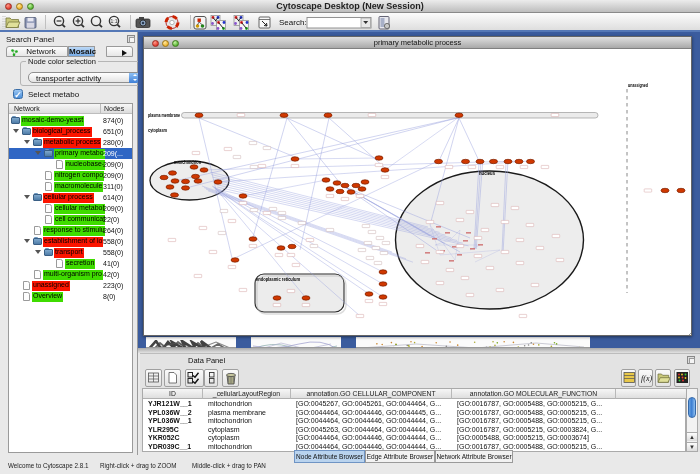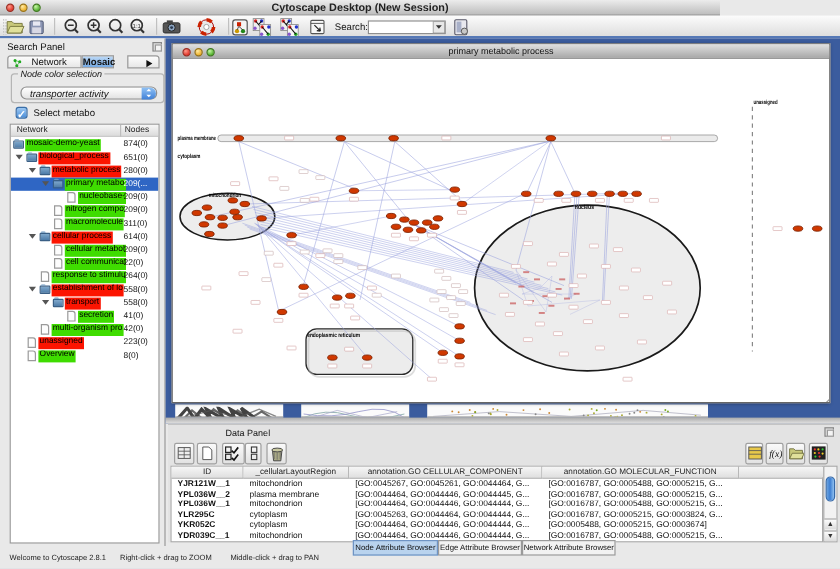--- a/index.html
+++ b/index.html
@@ -2,21 +2,21 @@
 <html><head>
 <meta charset="utf-8">
 <style>
 * { margin:0; padding:0; box-sizing:border-box; }
 html,body { width:700px; height:474px; overflow:hidden; background:#e9e9e9;
   font-family:"Liberation Sans", sans-serif; }
 .abs { position:absolute; }
 #app { position:relative; width:700px; height:474px; }
 
 
-#titlebar { left:0; top:0; width:600px; height:13px;
+#titlebar { left:0; top:0; width:700px; height:13px;
   background:linear-gradient(#ececec,#bdbdbd); border-bottom:1px solid #8a8a8a; }
 #titlebar .title { width:100%; text-align:center; font-size:9px; color:#222;
   line-height:12px; font-weight:bold; }
 .light { position:absolute; top:3px; width:7px; height:7px; border-radius:50%; }
 #lr { left:5px;  background:radial-gradient(circle at 35% 30%, #ff9a8a, #e33a2e 70%); border:0.5px solid #9c2b20;}
 #ly { left:16px; background:radial-gradient(circle at 35% 30%, #ffe9a0, #efb42e 70%); border:0.5px solid #9a7416;}
 #lg { left:27px; background:radial-gradient(circle at 35% 30%, #c7f5a5, #58b634 70%); border:0.5px solid #3f7a1e;}
 
 
 #toolbar { left:0; top:13px; width:700px; height:19px;
@@ -35,22 +35,22 @@
 .tab { position:absolute; top:0; height:11px; font-size:8px; text-align:center;
   border:1px solid #9a9a9a; background:linear-gradient(#fdfdfd,#e7e7e7); color:#111; line-height:10px;}
 #tab-net { left:0; width:62px; border-radius:3px 0 0 0; }
 #tab-mos { left:62px; width:27px; background:linear-gradient(#bcd9f7,#74a9e4); font-weight:bold;text-align:center;}
 #tab-arr { left:100px; width:27px; border-radius:0 3px 0 0; }
 #tab-arr:before { content:""; position:absolute; left:15px; top:2.5px;
   border-top:3px solid transparent; border-bottom:3px solid transparent; border-left:5px solid #111; }
 #netic { position:absolute; left:4px; top:2px; width:7px; height:7px; }
 
 
-#gbox { position:absolute; left:9px; top:29px; width:128px; height:25px;
-  border:1px solid #b5b5b5; border-radius:3px;font-style:italic; }
+#gbox { position:absolute; left:20px; top:29px; width:128px; height:25px;
+  border:1px solid #b5b5b5; border-radius:3px; }
 #gbox .glabel { position:absolute; left:5px; top:-5px; background:#e9e9e9;
   padding:0 2px; font-size:7.5px; color:#111; }
 #combo { position:absolute; left:7px; top:10px; width:114px; height:11px;
   border:1px solid #8f8f8f; border-radius:5px; background:linear-gradient(#ffffff,#e3e3e3); }
 #combo span { position:absolute; left:7px; top:1px; font-size:8px; color:#111; }
 #combo .step { position:absolute; right:0px; top:0px; width:12px; height:9.5px;
   border-radius:0 5px 5px 0; background:linear-gradient(#8fc1f5,#3f7fd6); }
 #combo .step:before { content:""; position:absolute; left:3.5px; top:1.2px;
   border-left:2.5px solid transparent; border-right:2.5px solid transparent; border-bottom:2.8px solid #fff; }
 #combo .step:after { content:""; position:absolute; left:3.5px; bottom:1.2px;

